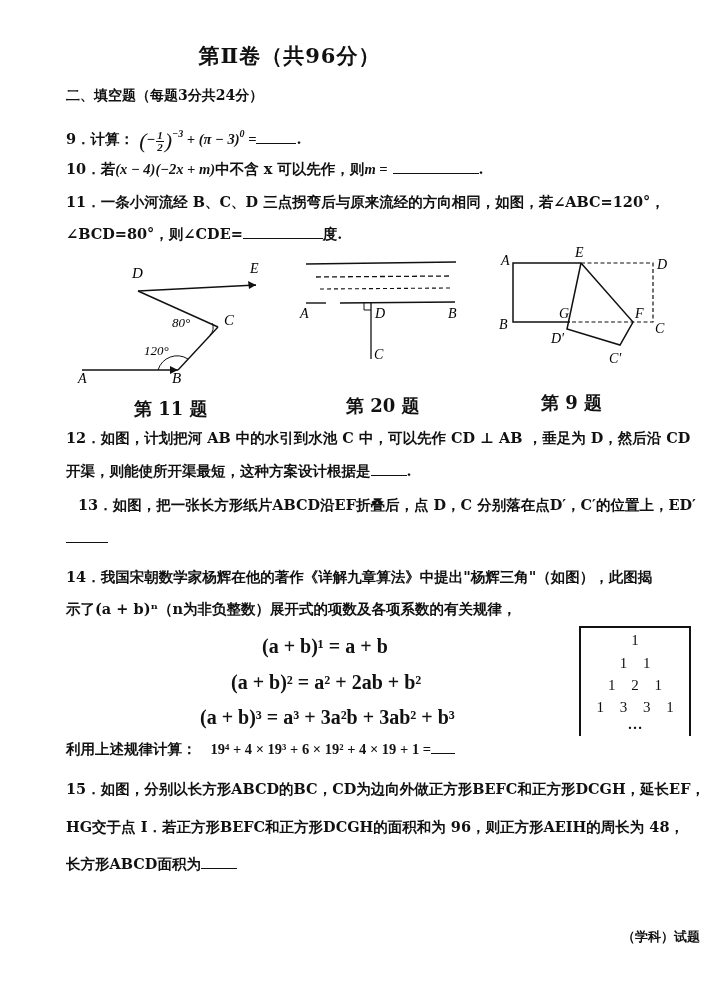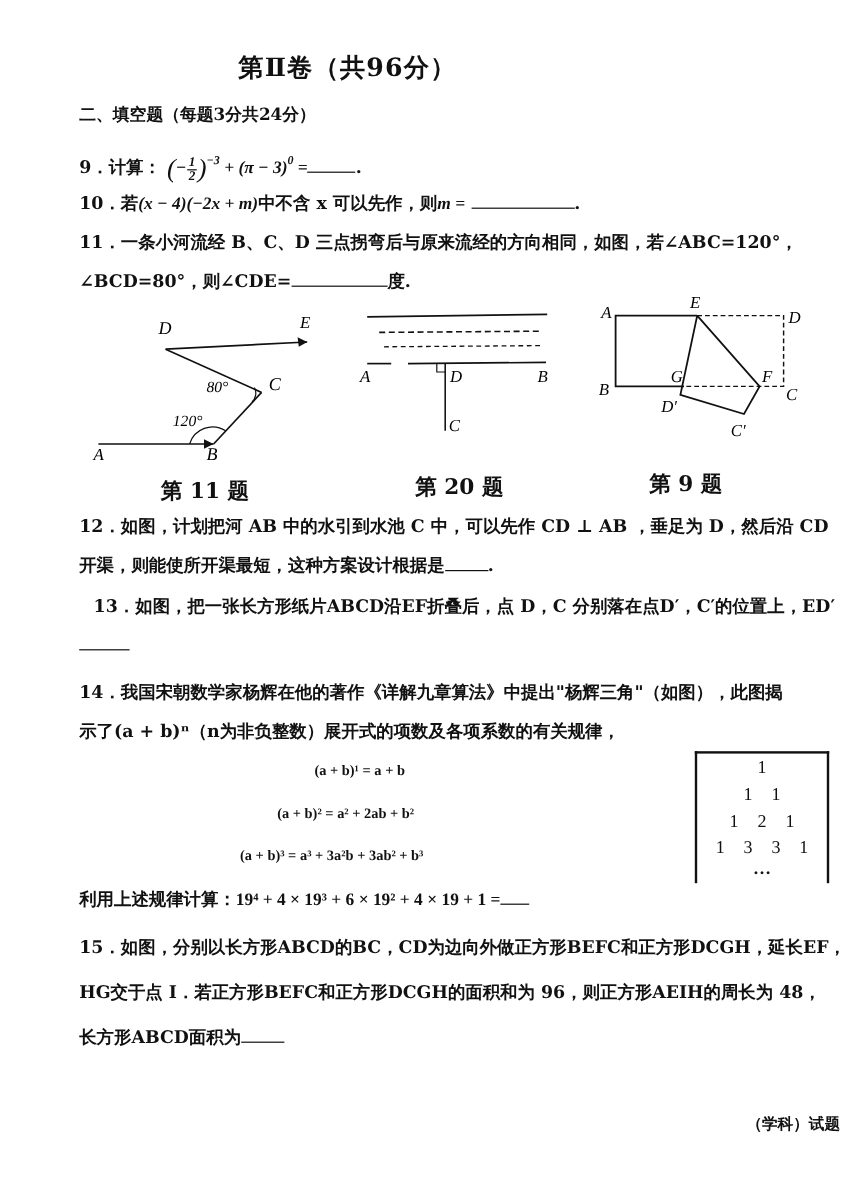--- a/index.html
+++ b/index.html
@@ -12,21 +12,21 @@
   .title { left: 0; width: 579px; text-align: center; top: 42px; font-size: 21px; font-weight: bold; letter-spacing: 1px; }
   .section { left: 66px; top: 87px; font-size: 14px; font-weight: bold; }
   .q { font-size: 14.5px; font-weight: bold; }
   .m { font-family: "Liberation Serif", serif; font-style: italic; font-weight: bold; }
   .blank { display: inline-block; border-bottom: 1.5px solid #111; vertical-align: baseline; height: 12px; }
   sup { font-size: 10px; vertical-align: 7px; line-height: 0; }
   .frac { display: inline-flex; flex-direction: column; align-items: center; vertical-align: middle; font-size: 11px; line-height: 11px; margin: 0 1px; }
   .frac .num { border-bottom: 1px solid #111; padding: 0 1px; }
   .paren { font-size: 22px; font-weight: normal; vertical-align: middle; }
   .caption { font-size: 18px; font-weight: bold; }
-  .formula { font-family: "Liberation Serif", serif; font-size: 12px; font-weight: bold; }
+  .formula { font-family: "Liberation Serif", serif; font-size: 20px; font-weight: bold; }
   .triangle-box {
     left: 579px; top: 626px; width: 108px; height: 108px;
     border: 2px solid #111; border-bottom: none;
   }
   .tri-row { position: absolute; left: 0; width: 108px; text-align: center; font-size: 15px; font-family: "Liberation Serif", serif; word-spacing: 12px; }
   .footer { right: 22px; top: 928px; font-size: 13px; font-weight: bold; }
   svg text { font-family: "Liberation Serif", serif; font-style: italic; }
 </style>
 </head>
 <body>
@@ -131,21 +131,21 @@
 
 <div class="abs triangle-box">
   <div class="tri-row" style="top:4px;">1</div>
   <div class="tri-row" style="top:27px;">1 1</div>
   <div class="tri-row" style="top:49px;">1 2 1</div>
   <div class="tri-row" style="top:71px;">1 3 3 1</div>
   <div class="tri-row" style="top:88px; font-weight:bold;">…</div>
 </div>
 
 <div class="abs q" style="left:66px; top:740px;">
-  <span>利用上述规律计算：</span><span class="m" style="font-style:normal;">19⁴ + 4 × 19³ + 6 × 19² + 4 × 19 + 1 =</span><span class="blank" style="width:24px;"></span>
+  <span>利用上述规律计算：</span><span class="m" style="font-style:normal;margin-left:14px;">19⁴ + 4 × 19³ + 6 × 19² + 4 × 19 + 1 =</span><span class="blank" style="width:24px;"></span>
 </div>
 
 <div class="abs q" style="left:66px; top:780px;">
   <span>15．</span><span>如图，分别以长方形ABCD的BC，CD为边向外做正方形BEFC和正方形DCGH，延长EF，</span>
 </div>
 <div class="abs q" style="left:66px; top:818px;">
   <span>HG交于点 I．若正方形BEFC和正方形DCGH的面积和为 96，则正方形AEIH的周长为 48，</span>
 </div>
 <div class="abs q" style="left:66px; top:855px;">
   <span>长方形ABCD面积为</span><span class="blank" style="width:36px;"></span>

